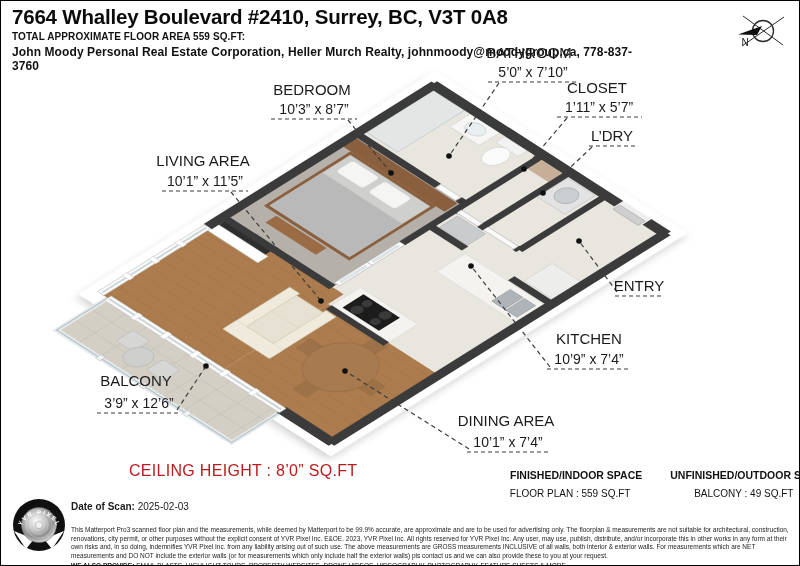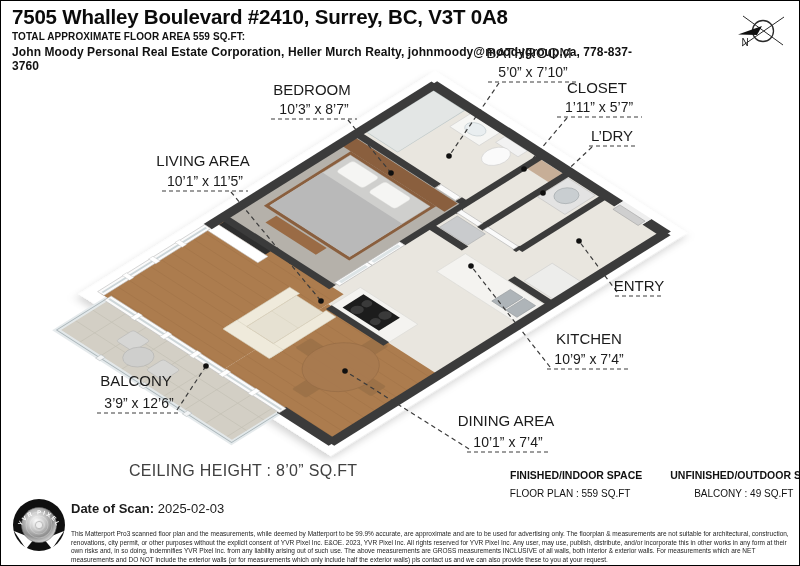--- a/index.html
+++ b/index.html
@@ -12,44 +12,44 @@
   .hdr .agent{font-size:12px;font-weight:bold;color:#111;margin-top:3px;letter-spacing:0.1px;}
   
   svg.plan{position:absolute;left:0;top:0;}
   svg.plan text{font-family:"Liberation Sans",sans-serif;}
   .rlabel{font-size:15px;fill:#1b1b1b;text-anchor:middle;}
   .rdims{font-size:14px;fill:#1b1b1b;text-anchor:middle;}
   .uline{stroke:#3c3c3c;stroke-width:1.1;stroke-dasharray:4 3;fill:none;}
   .leader{stroke:#3c3c3c;stroke-width:1.2;stroke-dasharray:4.5 3.5;fill:none;}
   .ldot{fill:#101010;}
   
-  .ceil{position:absolute;left:128px;top:461px;font-size:16px;color:#404040;letter-spacing:0.3px;}
+  .ceil{position:absolute;left:128px;top:461px;font-size:16px;color:#b91c1c;letter-spacing:0.3px;}
   
   .areas{position:absolute;left:497px;top:468px;width:298px;display:flex;align-items:stretch;}
   .areas .col{flex:1;text-align:center;}
   .areas .col.c2{flex:1.15;}
   .areas .h{font-size:10.5px;font-weight:bold;color:#111;white-space:nowrap;padding-left:12px;}
   .areas .v{font-size:10px;color:#111;margin-top:7px;white-space:nowrap;}
   .areas .div{width:2px;background:#111;margin:0 8px;}
   
   .logo{position:absolute;left:11px;top:497px;}
   .foot{position:absolute;left:70px;top:500px;width:722px;color:#1c1c1c;}
-  .foot .scan{font-size:13px;margin-bottom:14px;}
+  .foot .scan{font-size:10px;margin-bottom:14px;}
   .foot .scan b{font-weight:bold;}
   .foot .disc{font-size:6.5px;line-height:1.32;text-align:left;}
   .foot .prov{font-size:6.5px;margin-top:2px;}
   .foot .prov b{font-weight:bold;}
 </style>
 </head>
 <body>
 
 <div class="page">
 
   <div class="hdr">
-    <h1>7505 Whalley Boulevard #2410, Surrey, BC, V3T 0A8</h1>
+    <h1>7664 Whalley Boulevard #2410, Surrey, BC, V3T 0A8</h1>
     <div class="sub">TOTAL APPROXIMATE FLOOR AREA 559 SQ.FT:</div>
     <div class="agent">John Moody Personal Real Estate Corporation, Heller Murch Realty, johnmoody@moodygroup.ca, 778-837-3760</div>
   </div>
 
   <svg class="plan" width="800" height="566" viewBox="0 0 800 566">
     <defs>
       <filter id="soft" x="-20%" y="-20%" width="140%" height="140%">
         <feDropShadow dx="0.15" dy="0.25" stdDeviation="0.25" flood-color="#000000" flood-opacity="0.18"></feDropShadow>
       </filter>
     </defs>

